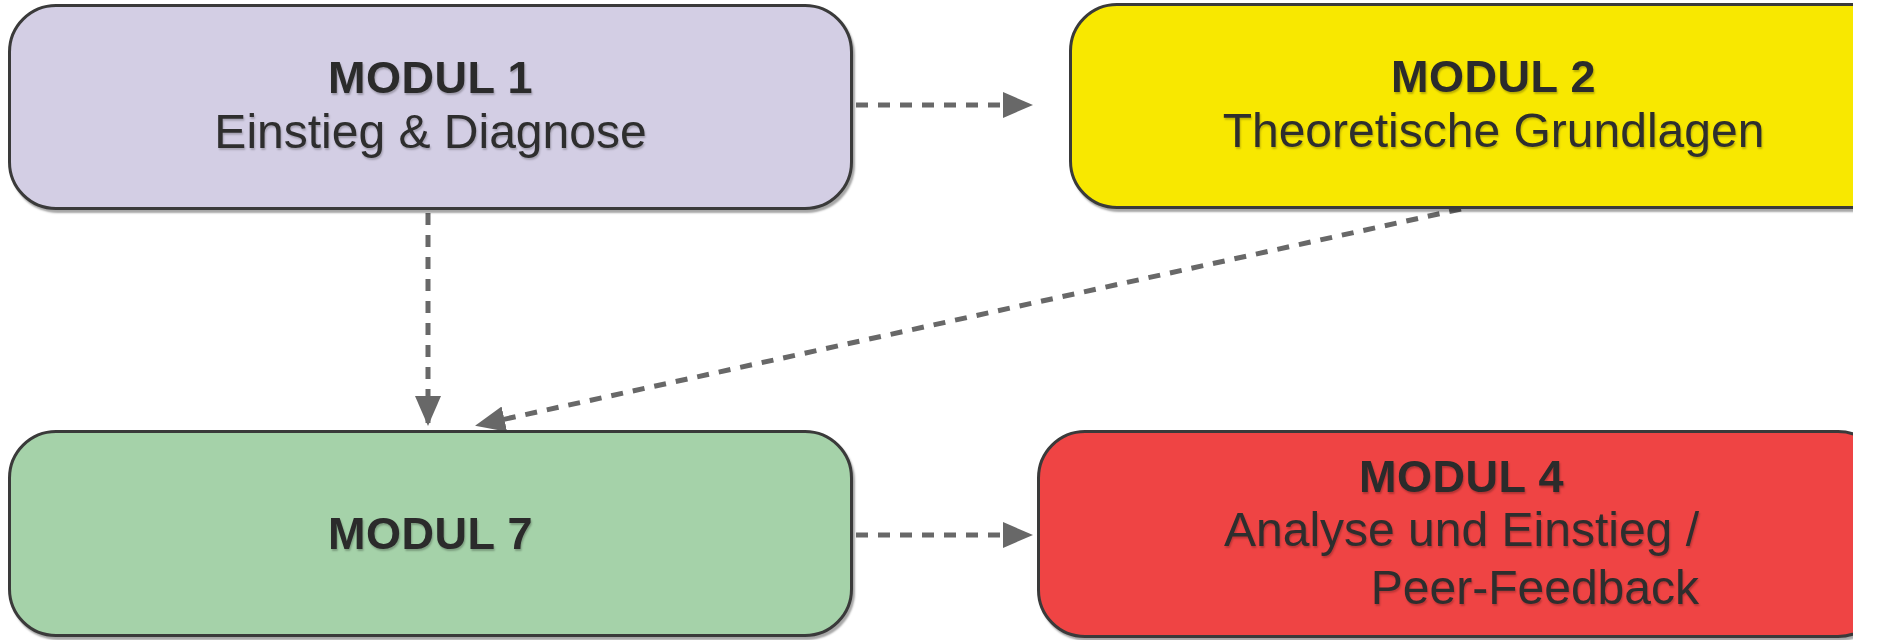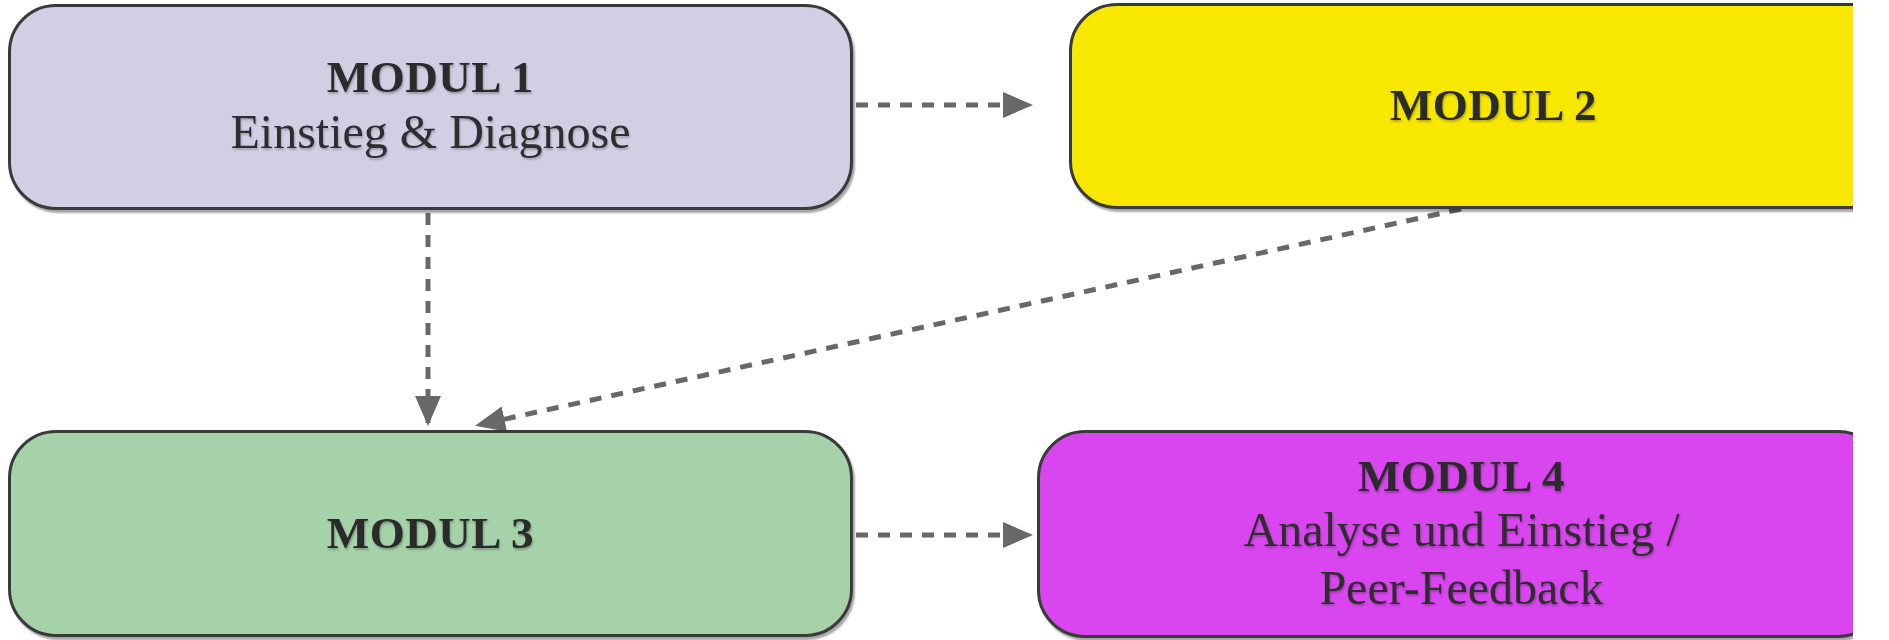--- a/index.html
+++ b/index.html
@@ -1,20 +1,20 @@
 <!DOCTYPE html>
 <html><head>
 <meta charset="utf-8">
 <style>
   html,body{margin:0;padding:0;background:#ffffff;}
   #canvas{
     position:relative;
     width:1853px;height:640px;
     overflow:hidden;
-    font-family:Liberation Serif, serif;
+    font-family:Liberation Sans, sans-serif;
   }
   .module{
     position:absolute;
     box-sizing:border-box;
     border:3px solid #3a3a3a;
     border-radius:48px;
     display:flex;
     flex-direction:column;
     align-items:center;
     justify-content:center;
@@ -66,25 +66,26 @@
     <path class="arrow-path" d="M 856 535 L 1030 535" marker-end="url(#arrowhead)" style="stroke: rgb(104, 104, 104);"></path>
   </svg>
 
   <div class="module" id="modul-1" style="background-color: rgb(211, 206, 228);">
     <div class="module-title">MODUL 1</div>
     <div class="module-subtitle">Einstieg &amp; Diagnose</div>
   </div>
 
   <div class="module" id="modul-2" style="background-color: rgb(248, 232, 0);">
     <div class="module-title">MODUL 2</div>
+    <div class="module-subtitle">Theoretische Grundlagen</div>
   </div>
 
   <div class="module" id="modul-3" style="background-color: rgb(165, 210, 169);">
-    <div class="module-title">MODUL 3</div>
+    <div class="module-title">MODUL 7</div>
   </div>
 
-  <div class="module" id="modul-4" style="background-color: #d946ef;">
+  <div class="module" id="modul-4" style="background-color: #ef4444; text-align: right;">
     <div class="module-title">MODUL 4</div>
     <div class="module-subtitle">Analyse und Einstieg /
 Peer-Feedback</div>
   </div>
 
 </div>
 
 </body></html>

